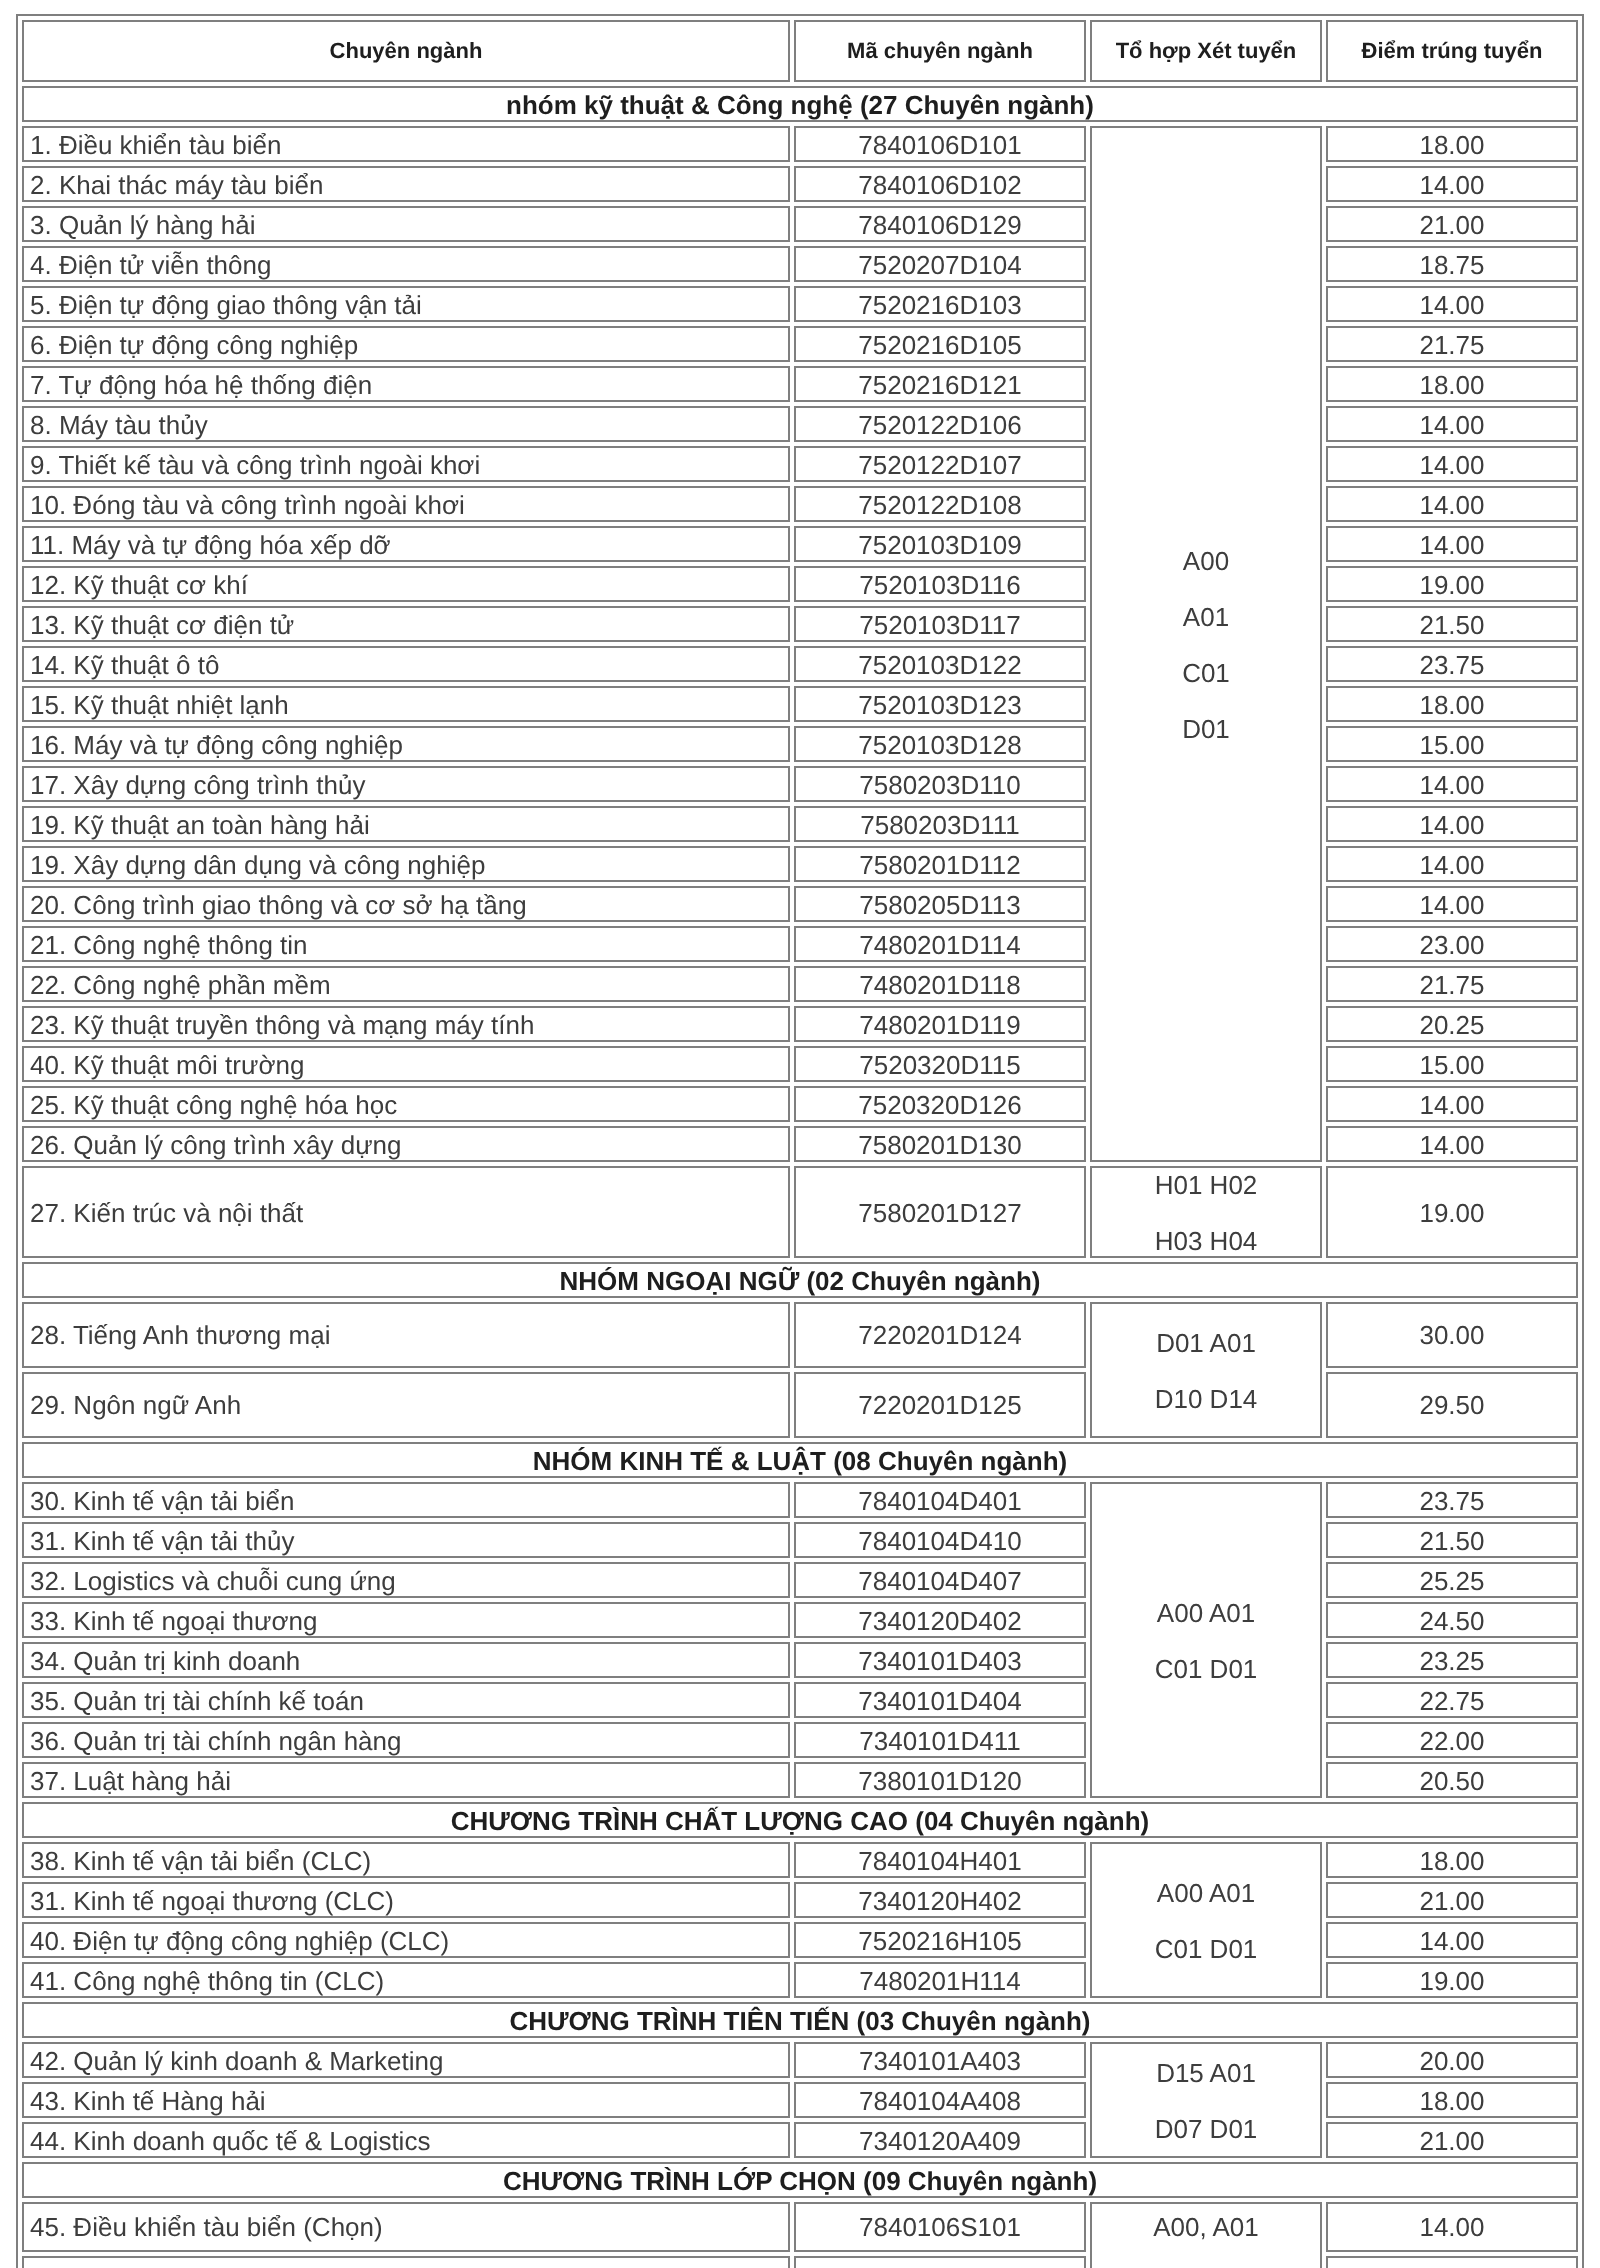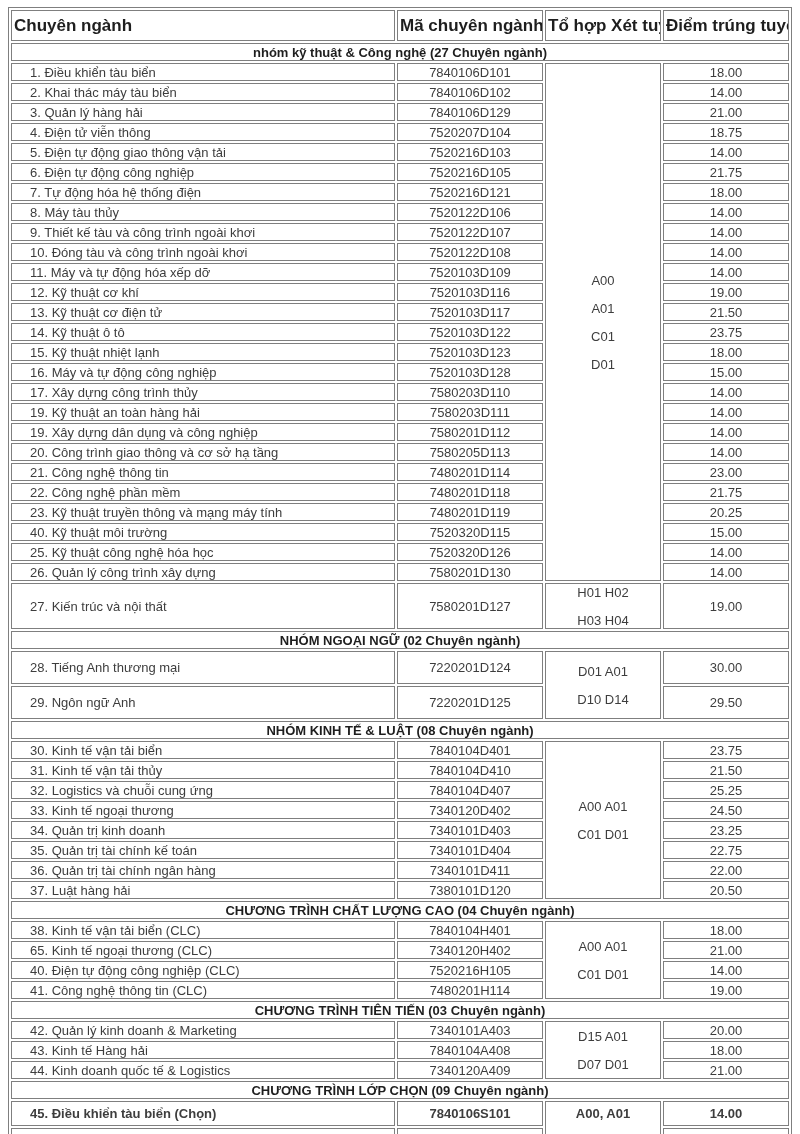--- a/index.html
+++ b/index.html
@@ -15,31 +15,31 @@
     table-layout: fixed; width: 784px; background: var(--bg, #ffffff);
   }
   th, td {
     border: 1px solid var(--border, #7f7f7f);
     font-family: "Liberation Sans", sans-serif;
     font-size: 13px; color: var(--text, #3d3d3d);
     padding: 0 2px; overflow: hidden; white-space: nowrap;
     vertical-align: middle; box-sizing: border-box;
   }
   thead tr { height: 31px; }
-  th { font-weight: bold; color: var(--heading, #1e1e1e); text-align: left; font-size: 17px; }
+  th { font-weight: bold; color: var(--heading, #1e1e1e); text-align: center; font-size: 11px; }
   tr.section-row { height: 18px; }
   tr.section-row td {
     font-weight: bold; color: var(--heading, #1e1e1e);
     text-align: center; padding-left: 2px;
   }
   tr.size-normal { height: 18px; }
   tr.size-med    { height: 33px; }
   tr.size-tall   { height: 46px; }
-  tr.size-semi   { height: 25px; font-weight: bold; }
-  td.major { text-align: left; padding-left: 18px; }
+  tr.size-semi   { height: 25px; }
+  td.major { text-align: left; padding-left: 3px; }
   td.code, td.combo, td.score { text-align: center; }
   .combo-line { line-height: 15px; }
   .combo-line + .combo-line { margin-top: 13px; }
 </style>
 </head>
 <body>
 
 <div class="page">
   <div class="table-wrap">
     <table>
@@ -276,21 +276,21 @@
           <tr class="size-normal">
             <td class="major">38. Kinh tế vận tải biển (CLC)</td>
             <td class="code">7840104H401</td>
             <td class="combo" rowspan="4">
               <div class="combo-line">A00 A01</div>
               <div class="combo-line">C01 D01</div>
             </td>
             <td class="score">18.00</td>
           </tr>
           <tr class="size-normal">
-            <td class="major">65. Kinh tế ngoại thương (CLC)</td>
+            <td class="major">31. Kinh tế ngoại thương (CLC)</td>
             <td class="code">7340120H402</td>
             <td class="score">21.00</td>
           </tr>
           <tr class="size-normal">
             <td class="major">40. Điện tự động công nghiệp (CLC)</td>
             <td class="code">7520216H105</td>
             <td class="score">14.00</td>
           </tr>
           <tr class="size-normal">
             <td class="major">41. Công nghệ thông tin (CLC)</td>

